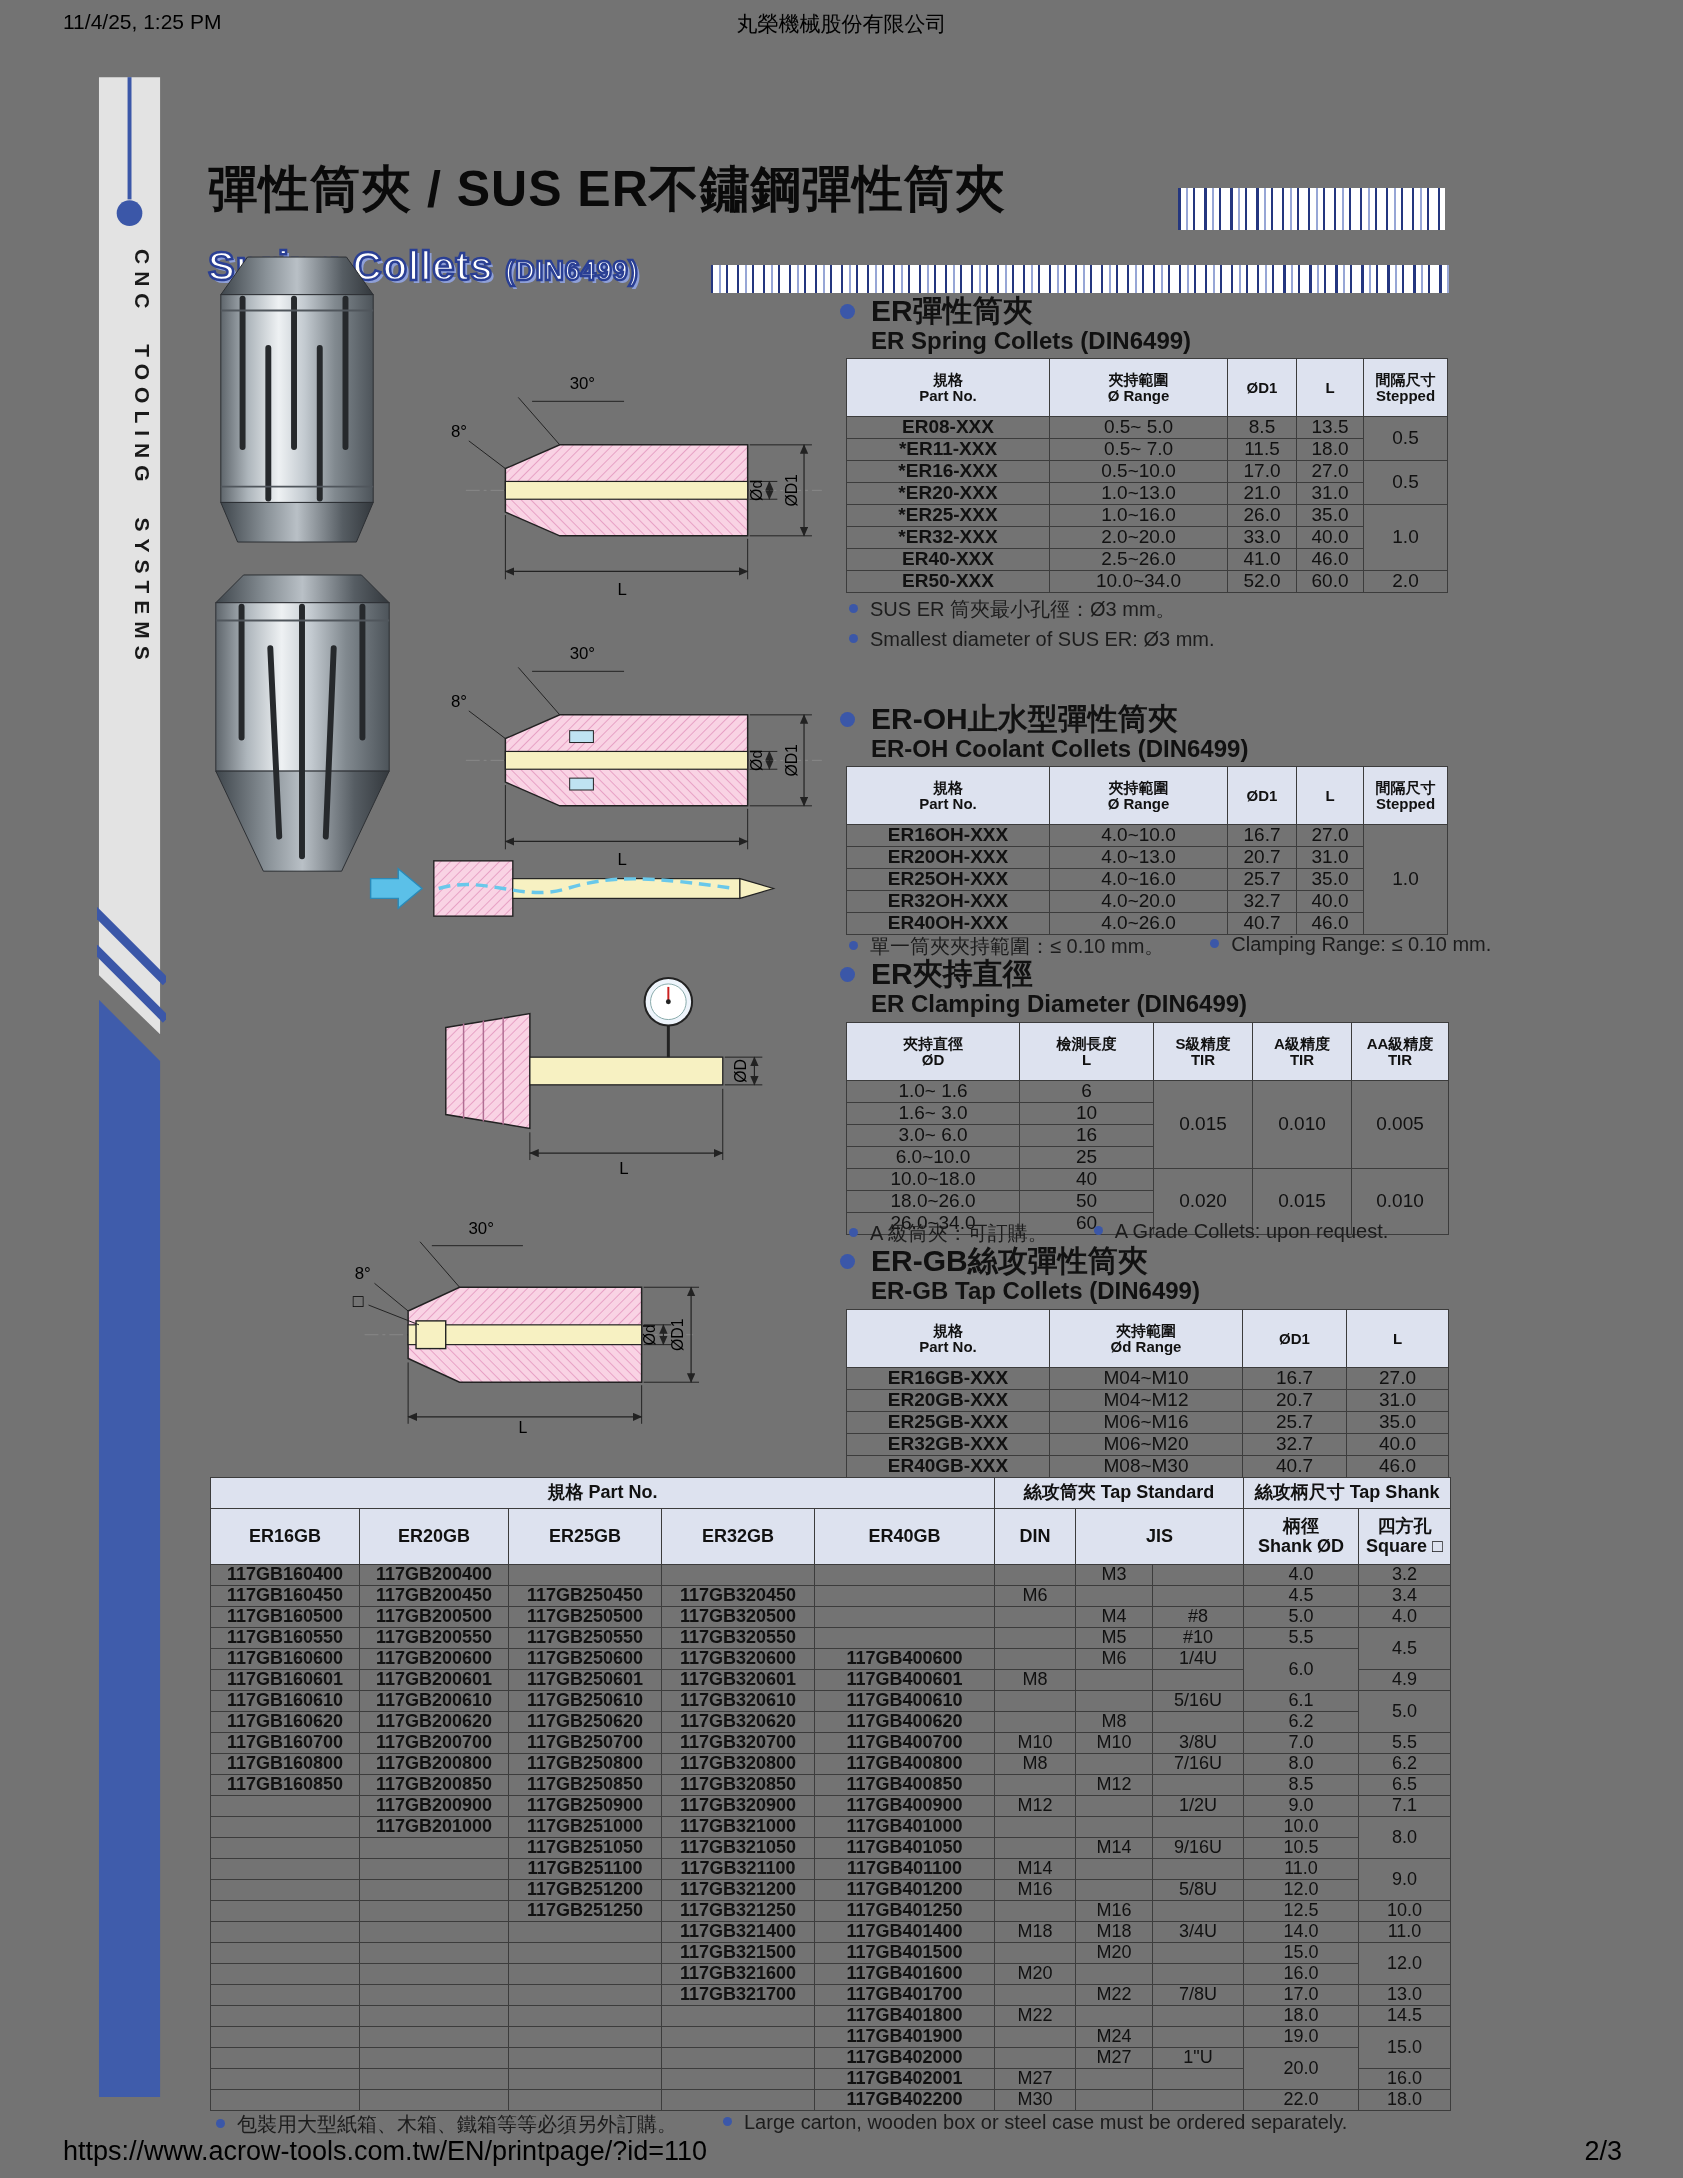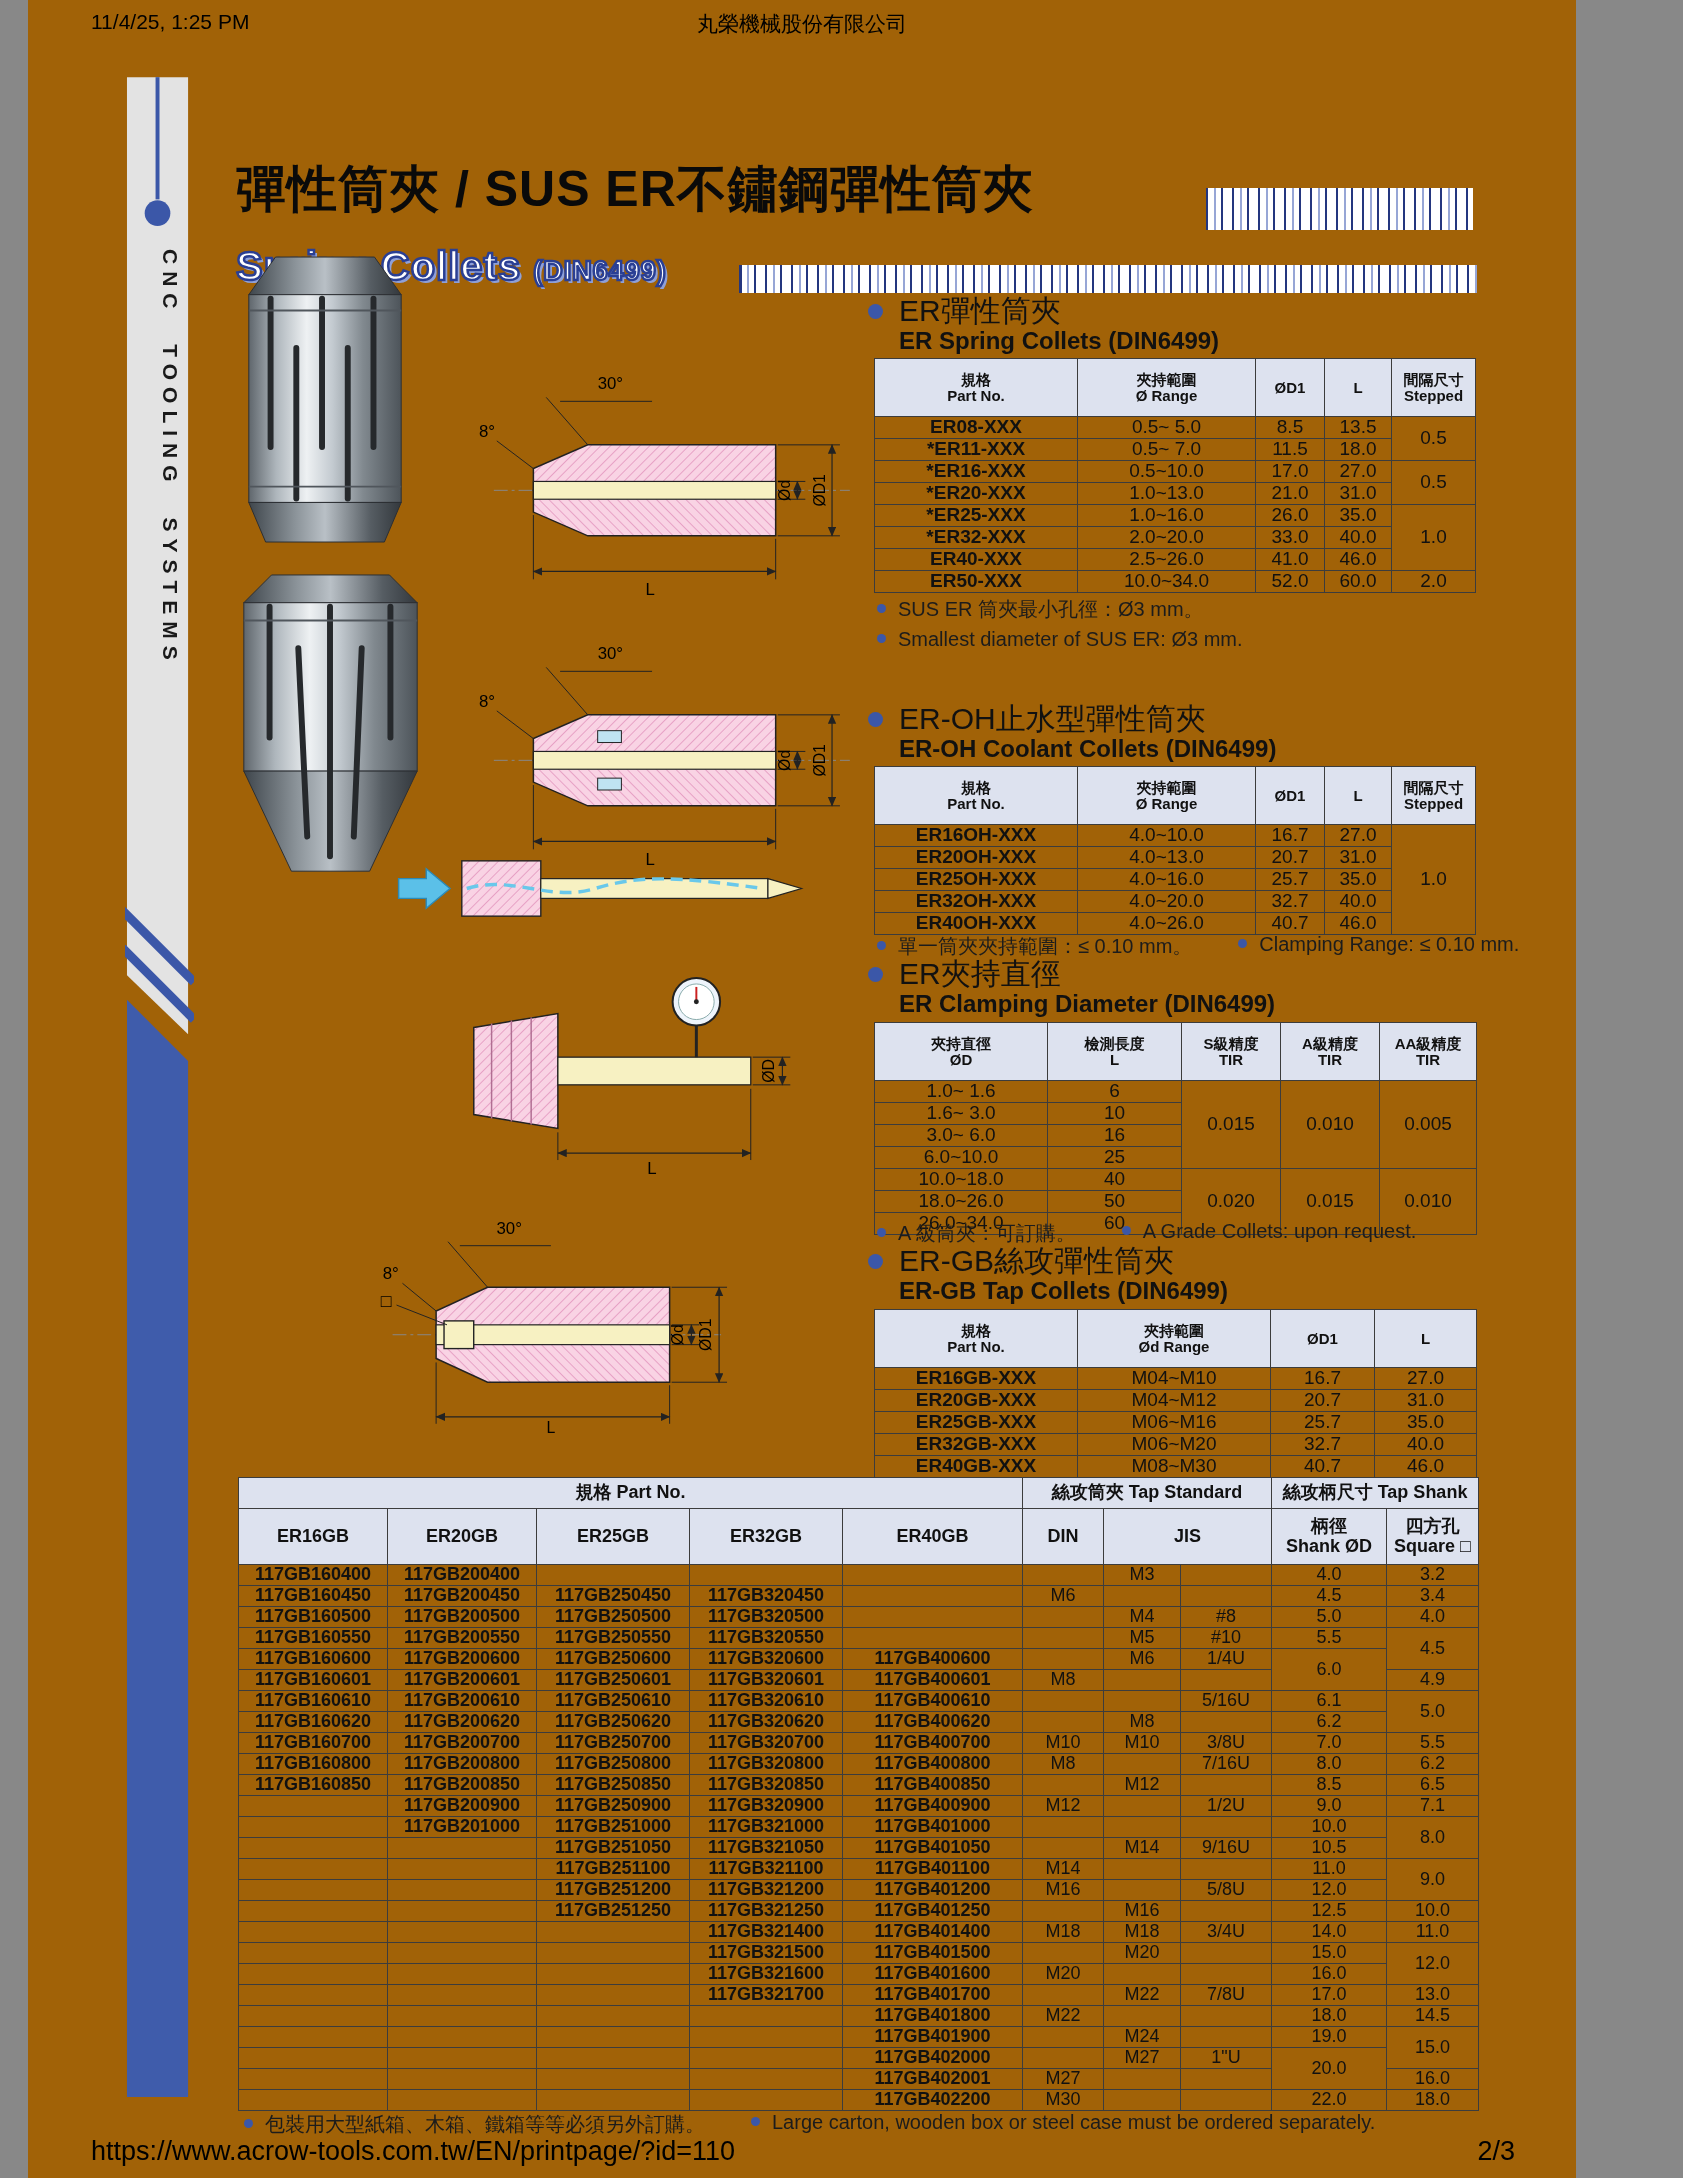--- a/index.html
+++ b/index.html
@@ -1,35 +1,35 @@
 <!DOCTYPE html>
 <html><head>
 <meta charset="utf-8">
 <style>
   html,body{margin:0;padding:0;background:#888;}
-  .page{position:relative;width:1548px;height:2178px;background:#a16207;overflow:hidden;
-        font-family:"Liberation Sans","DejaVu Sans",sans-serif;color:#111;margin-left:28px;}
+  .page{position:relative;width:1683px;height:2178px;background:#737373;overflow:hidden;
+        font-family:"Liberation Sans","DejaVu Sans",sans-serif;color:#111;}
   .abs{position:absolute;}
   
   .hdr{font-size:21px;color:#000;}
   .ftr{font-size:27px;color:#000;}
   
   .vtext{writing-mode:vertical-rl;text-orientation:mixed;font-weight:bold;font-size:21px;
          letter-spacing:7px;word-spacing:16px;color:#1a1a1a;text-align:left;}
   
   .main-title{font-size:50px;font-weight:900;letter-spacing:1px;color:#0a0a0a;white-space:nowrap;}
   .subtitle{font-size:40px;font-weight:900;letter-spacing:1px;color:#fff;
             -webkit-text-stroke:2.5px #2a3f94;text-shadow:3px 3px 0 #8fa0d8;white-space:nowrap;}
   .subtitle .din{font-size:27px;}
   .barcode{background:repeating-linear-gradient(90deg,#24367f 0 2.5px,#fff 2.5px 8px,
            #97a6d6 8px 10.4px,#fff 10.4px 15px,#24367f 15px 17.3px,#fff 17.3px 26px);}
   
   .sec{display:flex;align-items:flex-start;}
   .dot{width:15px;height:15px;border-radius:50%;background:#3b57a8;flex:0 0 auto;margin-top:9px;}
-  .sec-zh{font-size:30px;font-weight:normal;line-height:1.05;}
+  .sec-zh{font-size:30px;font-weight:bold;line-height:1.05;}
   .sec-en{font-size:24px;font-weight:bold;line-height:1.2;}
   .sec-txt{margin-left:16px;}
   
   table{border-collapse:collapse;table-layout:fixed;}
   th,td{border:1px solid #3c3c3c;text-align:center;padding:0 2px;line-height:1.06;overflow:hidden;}
   th{background:#dde2ef;font-weight:bold;}
   .spec{width:602px;font-size:19px;}
   .spec th{height:57px;font-size:15px;}
   .spec td{height:21px;}
   .pn td:first-child{font-weight:bold;}

